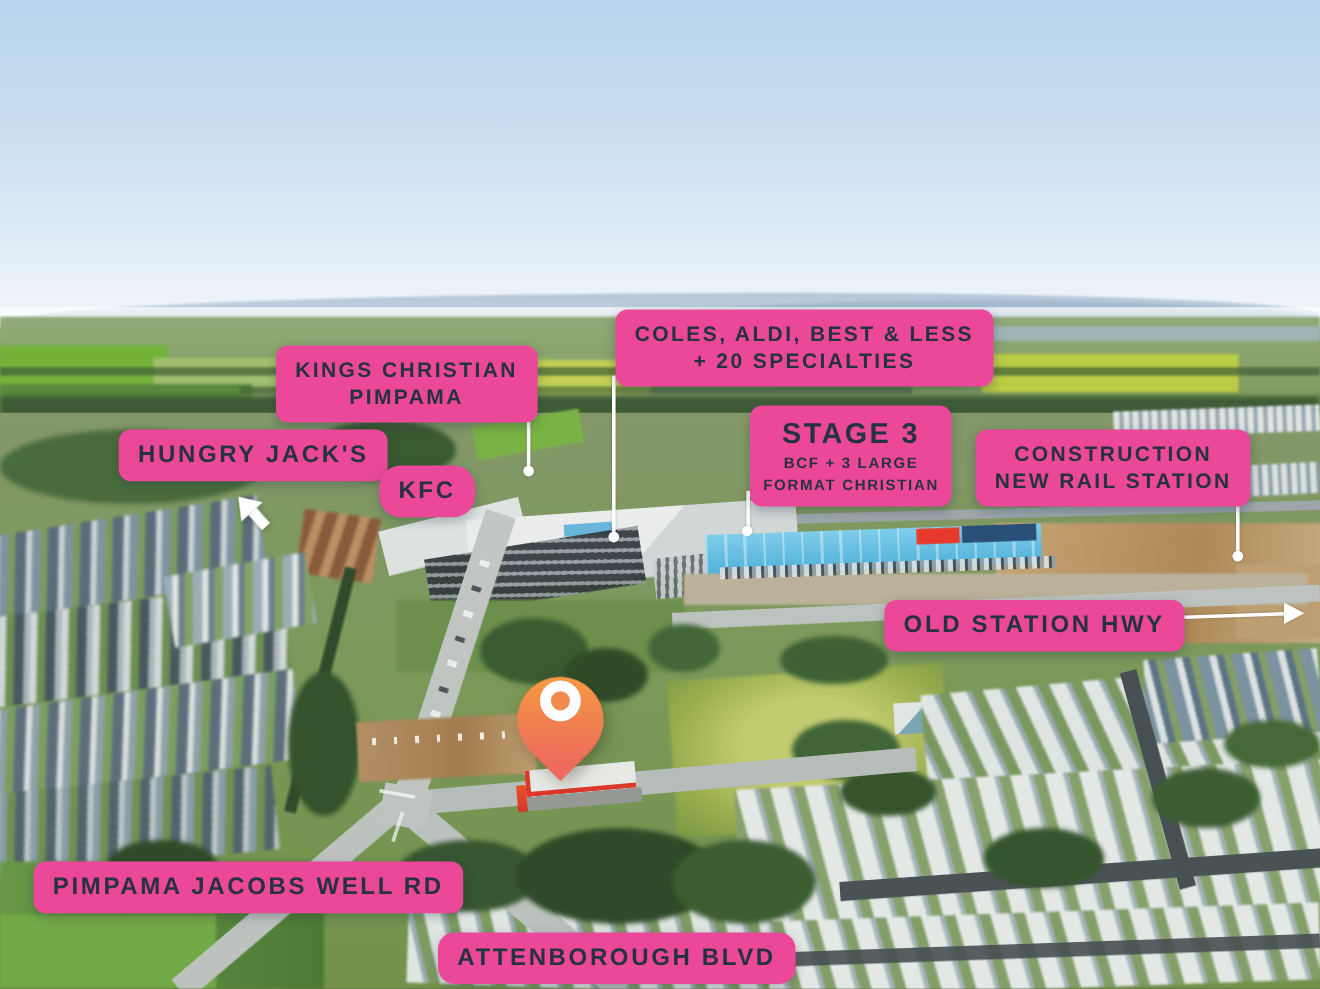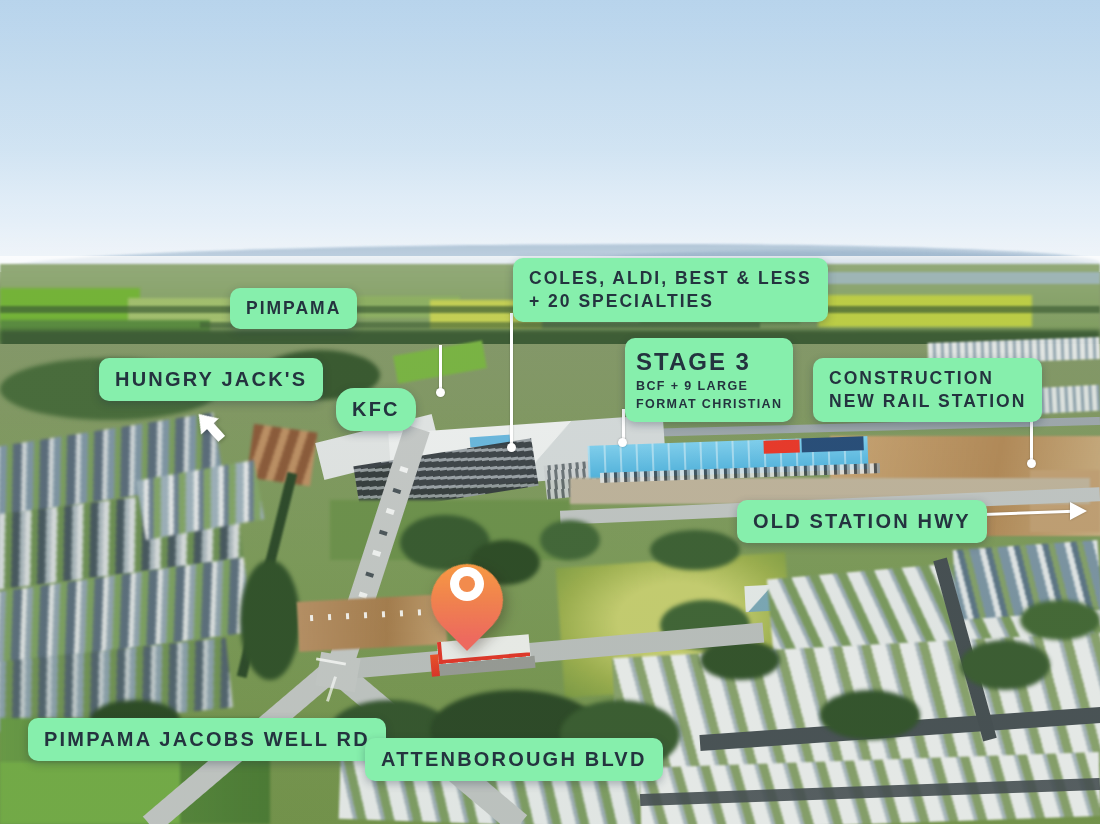--- a/index.html
+++ b/index.html
@@ -175,37 +175,37 @@
   
   #pin{position:absolute;left:0;top:0;z-index:6;}
   #pin-body{position:absolute;left:431px;top:564px;width:72px;height:72px;
         border-radius:50% 50% 50% 0;transform:rotate(-45deg);
         background:linear-gradient(225deg,#F89B42 12%,#F0824E 50%,#ED6A5E 88%);
         filter:drop-shadow(0 5px 7px rgba(40,30,20,.35));}
   #pin-ring{position:absolute;left:450px;top:567px;width:34px;height:34px;border-radius:50%;background:#FFFFFF;}
   #pin-ring-hole{position:absolute;left:9px;top:9px;width:16px;height:16px;border-radius:50%;background:#F28B4D;}
 
   
-  .label-box{position:absolute;z-index:10;background:#86efac;border-radius:10px;
+  .label-box{position:absolute;z-index:10;background:#ec4899;border-radius:10px;
         color:#24333F;font-weight:700;text-align:center;
         padding:9px 16px;box-shadow:0 3px 9px rgba(25,45,65,.30);
-        display:flex;flex-direction:column;justify-content:center;align-items:flex-start;white-space:nowrap;}
+        display:flex;flex-direction:column;justify-content:center;align-items:center;white-space:nowrap;}
   .lb-line{font-size:17.5px;letter-spacing:2px;line-height:1.3;}
   .lb-line-lg{font-size:20px;letter-spacing:2.2px;line-height:1.25;}
   .lb-title{font-size:24px;letter-spacing:2px;line-height:1.25;}
   .lb-sub{font-size:12.5px;letter-spacing:1.4px;line-height:1.45;}
   #lb-kings{left:230px;top:288px;}
   #lb-coles{left:513px;top:258px;}
   #lb-hj{left:99px;top:358px;}
-  #lb-kfc{left:336px;top:388px;border-radius:18px;}
+  #lb-kfc{left:316px;top:388px;border-radius:18px;}
   #lb-stage{left:625px;top:338px;padding:9px 11px;}
   #lb-rail{left:813px;top:358px;}
   #lb-oldpac{left:737px;top:500px;}
   #lb-pimpama{left:28px;top:718px;}
-  #lb-atten{left:365px;top:738px;}
+  #lb-atten{left:365px;top:777px;border-radius:14px;}
 </style>
 </head>
 <body>
 
 <div id="app">
 
   <div id="scene">
     <div id="s-sky"></div>
     <div id="s-hills1" class="b1"></div>
     <div id="s-hills2" class="b15"></div>
@@ -325,39 +325,40 @@
   </div>
 
   <div id="pin">
     <div id="pin-body"></div>
     <div id="pin-ring">
       <div id="pin-ring-hole"></div>
     </div>
   </div>
 
   <div class="label-box" id="lb-kings">
+    <div class="lb-line">KINGS CHRISTIAN</div>
     <div class="lb-line">PIMPAMA</div>
   </div>
 
   <div class="label-box" id="lb-coles">
     <div class="lb-line">COLES, ALDI, BEST &amp; LESS</div>
     <div class="lb-line">+ 20 SPECIALTIES</div>
   </div>
 
   <div class="label-box" id="lb-hj">
     <div class="lb-line-lg">HUNGRY JACK'S</div>
   </div>
 
   <div class="label-box" id="lb-kfc">
     <div class="lb-line-lg">KFC</div>
   </div>
 
   <div class="label-box" id="lb-stage">
     <div class="lb-title">STAGE 3</div>
-    <div class="lb-sub">BCF + 9 LARGE</div>
+    <div class="lb-sub">BCF + 3 LARGE</div>
     <div class="lb-sub">FORMAT CHRISTIAN</div>
   </div>
 
   <div class="label-box" id="lb-rail">
     <div class="lb-line">CONSTRUCTION</div>
     <div class="lb-line">NEW RAIL STATION</div>
   </div>
 
   <div class="label-box" id="lb-oldpac">
     <div class="lb-line-lg">OLD STATION HWY</div>

